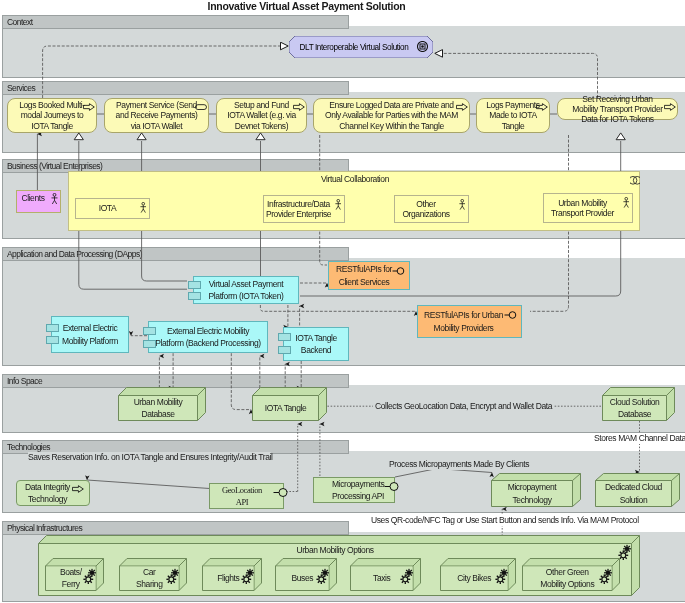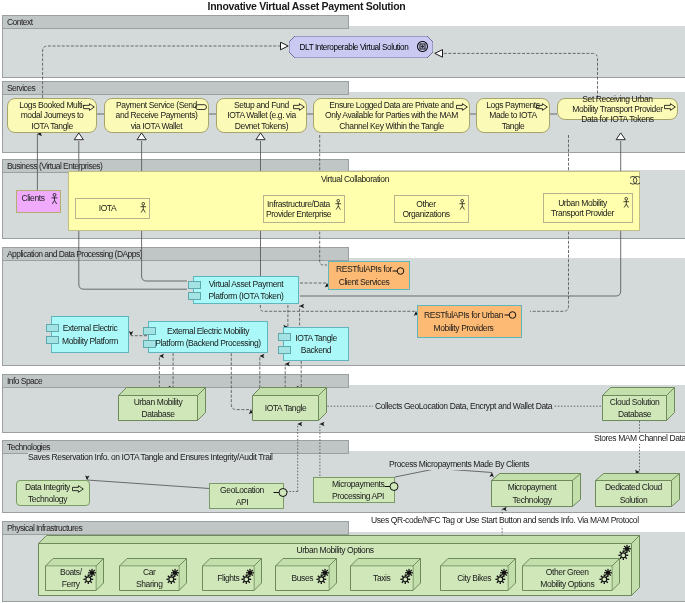--- a/index.html
+++ b/index.html
@@ -290,21 +290,21 @@
     <div class="n3dtxt" style="left:1px;top:9px;width:63px;height:24px;">Cloud Solution<br>Database</div>
   </div>
 
   <div class="tech rnd" style="left:16px;top:480px;width:74px;height:26px;">
     <div class="techtxt" style="padding-right:11px;">Data Integrity<br>Technology</div>
     <svg class="techic" style="right:5px;top:4px;" width="12" height="8" viewBox="0 0 14 9">
         <path d="M0.5 2.6 L7.5 2.6 L7.5 0.6 L13.2 4.5 L7.5 8.4 L7.5 6.4 L0.5 6.4 Z" fill="none" stroke="#111" stroke-width="1"></path>
       </svg>
   </div>
   <div class="tech" style="left:209px;top:483px;width:75px;height:26px;">
-    <div class="techtxt" style="padding-right:9px;">GeoLocation<br>API</div>
+    <div class="techtxt" style="padding-right:9px;font-family:Liberation Serif, serif;">GeoLocation<br>API</div>
     <svg class="techic" style="right:-6px;top:4px;" width="16" height="9" viewBox="0 0 16 9">
         <path d="M0.5 4.5 L6 4.5" stroke="#111" stroke-width="1" fill="none"></path>
         <circle cx="10" cy="4.5" r="4" fill="#cfe7b9" stroke="#111" stroke-width="1"></circle>
       </svg>
   </div>
   <div class="tech" style="left:313px;top:477px;width:82px;height:26px;">
     <div class="techtxt" style="text-align:left;justify-content:flex-start;padding-left:16px;">Micropayments<br>Processing API</div>
     <svg class="techic" style="right:-6px;top:4px;" width="16" height="9" viewBox="0 0 16 9">
         <path d="M0.5 4.5 L6 4.5" stroke="#111" stroke-width="1" fill="none"></path>
         <circle cx="10" cy="4.5" r="4" fill="#cfe7b9" stroke="#111" stroke-width="1"></circle>

